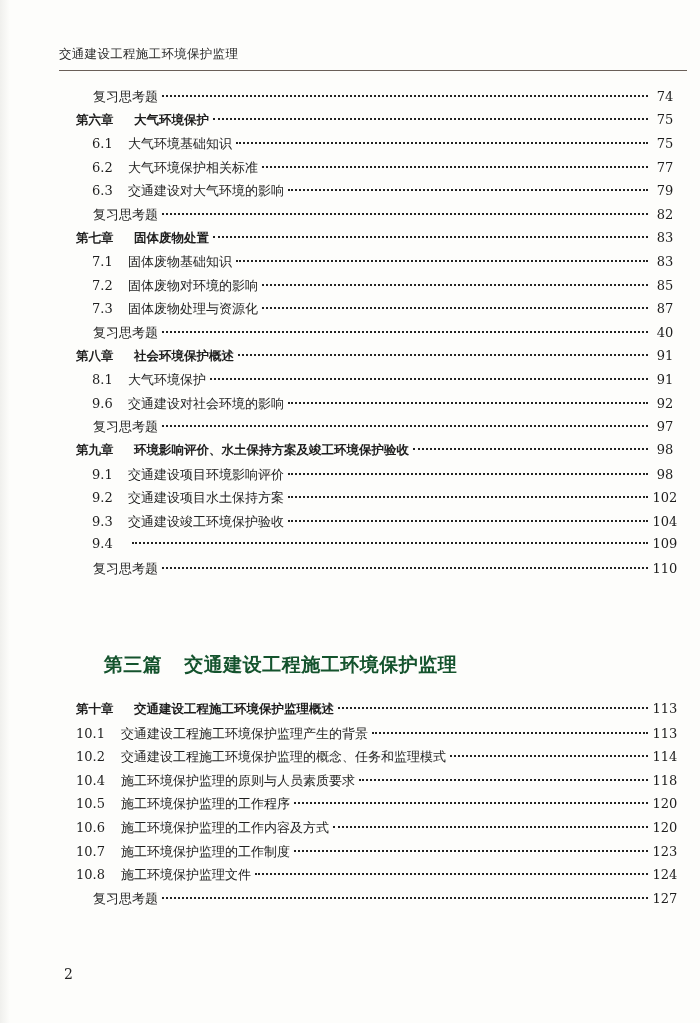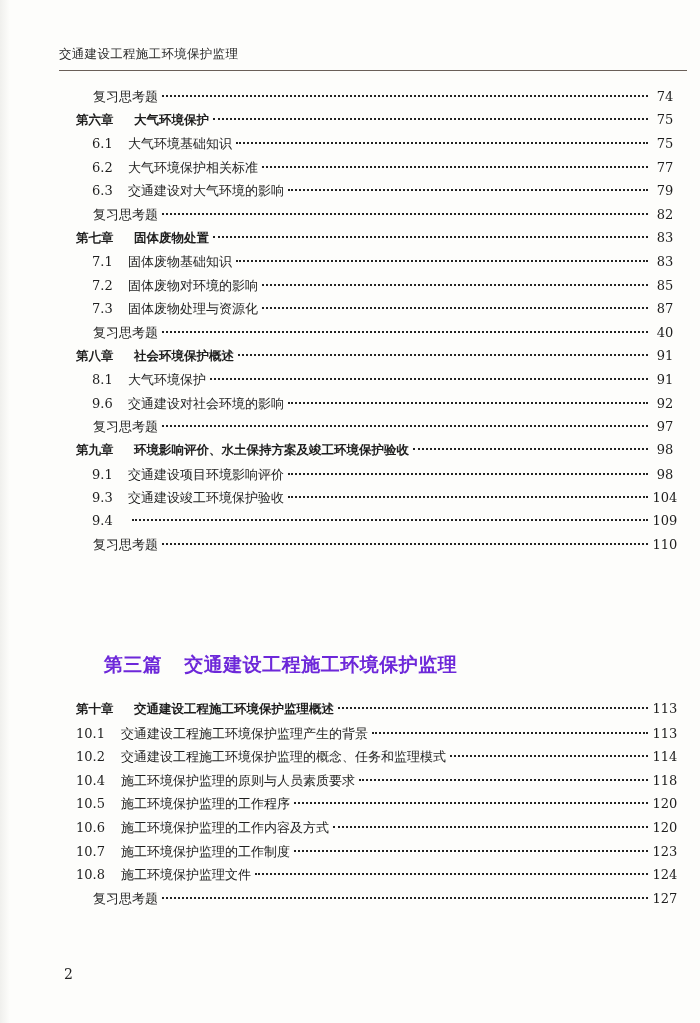--- a/index.html
+++ b/index.html
@@ -36,21 +36,21 @@
   .leader {
     flex: 1 1 auto; margin: 0 4px;
     border-bottom: 2px dotted #222;
     height: 0; position: relative; top: -4px;
     min-width: 10px;
   }
   .page { flex: 0 0 auto; width: 26px; text-align: center; font-size: 13px; font-weight: normal; font-family: "DejaVu Serif", "Liberation Serif", serif; }
   .part-title {
     position: absolute; left: 0; width: 561px; top: 652px; text-align: center;
     font-family: "DejaVu Sans", "Liberation Sans", sans-serif;
-    font-weight: bold; font-size: 19px; letter-spacing: 0.5px; color: #6d28d9;
+    font-weight: bold; font-size: 19px; letter-spacing: 0.5px; color: #14532d;
   }
   .part-title .gap { display: inline-block; width: 22px; }
   .toc2 { position: absolute; left: 76px; top: 701px; width: 602px; }
   .folio {
     position: absolute; left: 64px; top: 966px;
     font-size: 14px; color: #222;
   }
   .edge-shadow {
     position: absolute; left: 0; top: 0; width: 10px; height: 1023px;
     background: linear-gradient(to right, rgba(200,200,195,0.25), rgba(255,255,255,0));
@@ -157,20 +157,26 @@
       <span class="leader"></span>
       <span class="page">98</span>
     </div>
     <div class="row sub">
       <span class="num">9.1</span>
       <span class="title">交通建设项目环境影响评价</span>
       <span class="leader"></span>
       <span class="page">98</span>
     </div>
     <div class="row sub">
+      <span class="num">9.2</span>
+      <span class="title">交通建设项目水土保持方案</span>
+      <span class="leader"></span>
+      <span class="page">102</span>
+    </div>
+    <div class="row sub">
       <span class="num">9.3</span>
       <span class="title">交通建设竣工环境保护验收</span>
       <span class="leader"></span>
       <span class="page">104</span>
     </div>
     <div class="row sub">
       <span class="num">9.4</span>
       <span class="leader"></span>
       <span class="page">109</span>
     </div>

